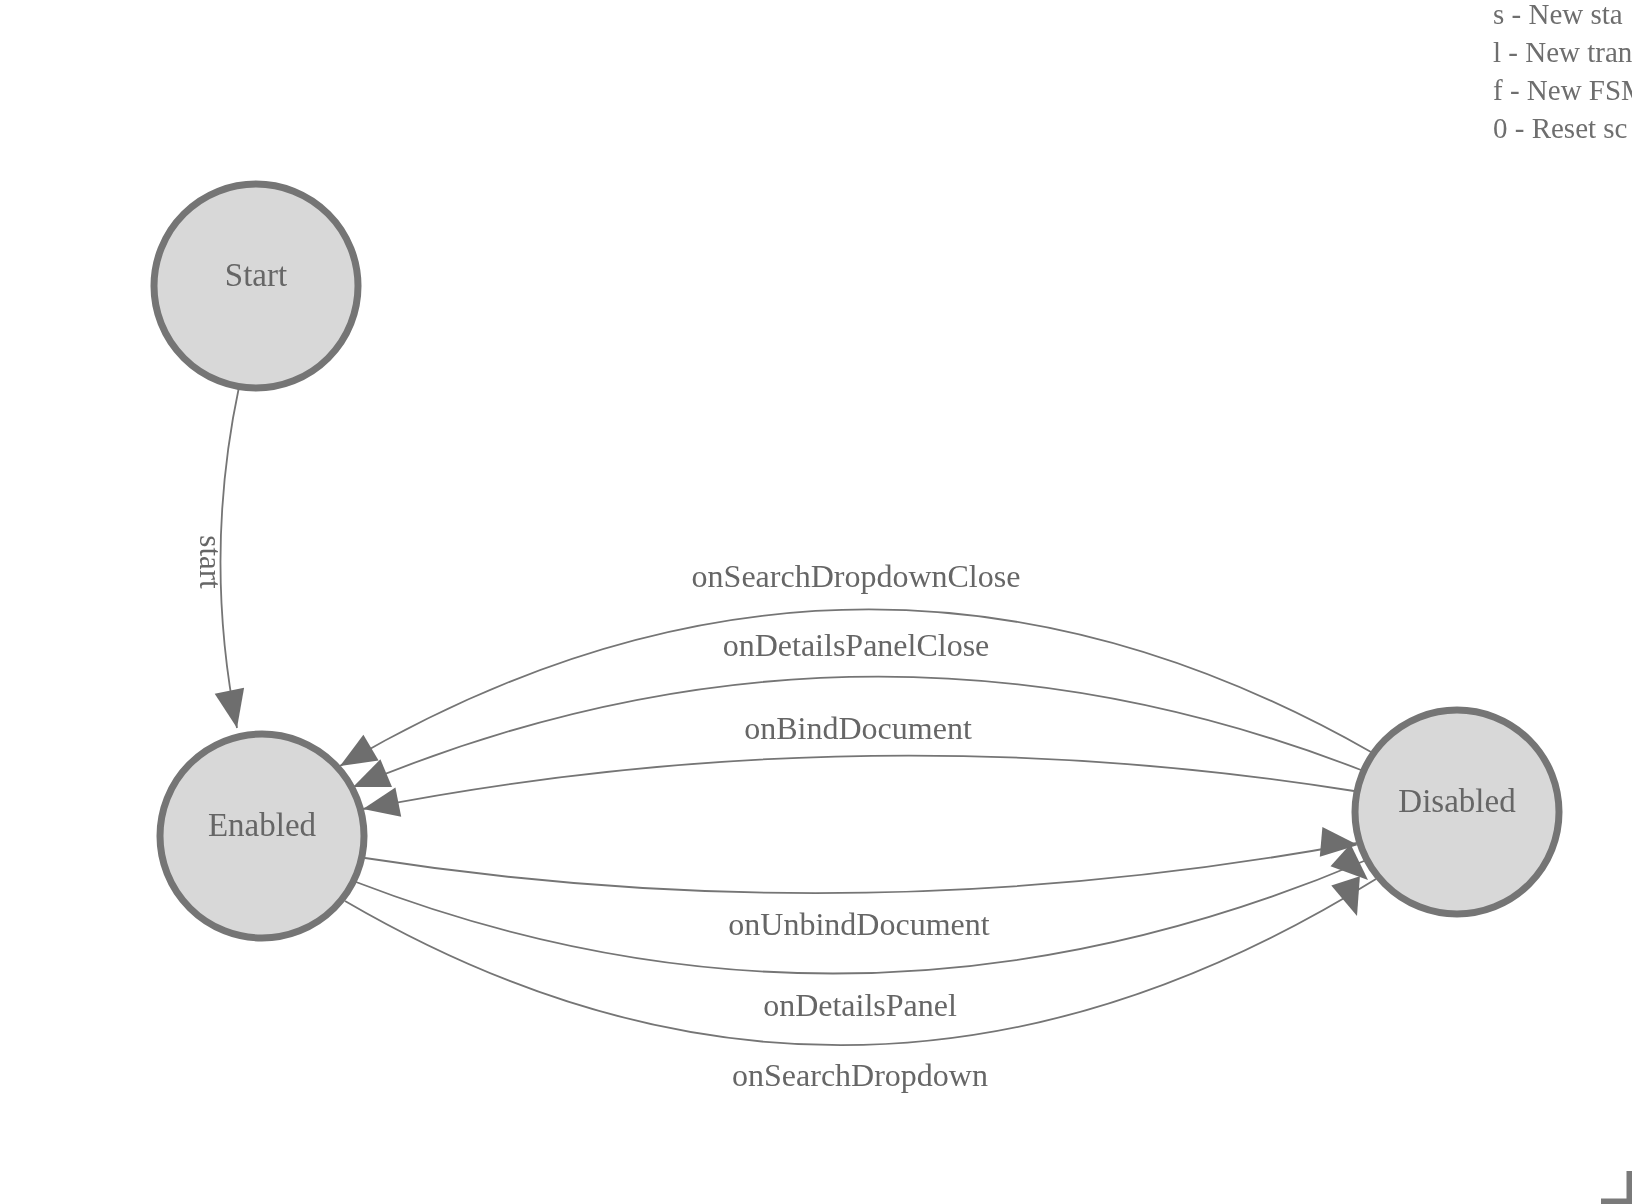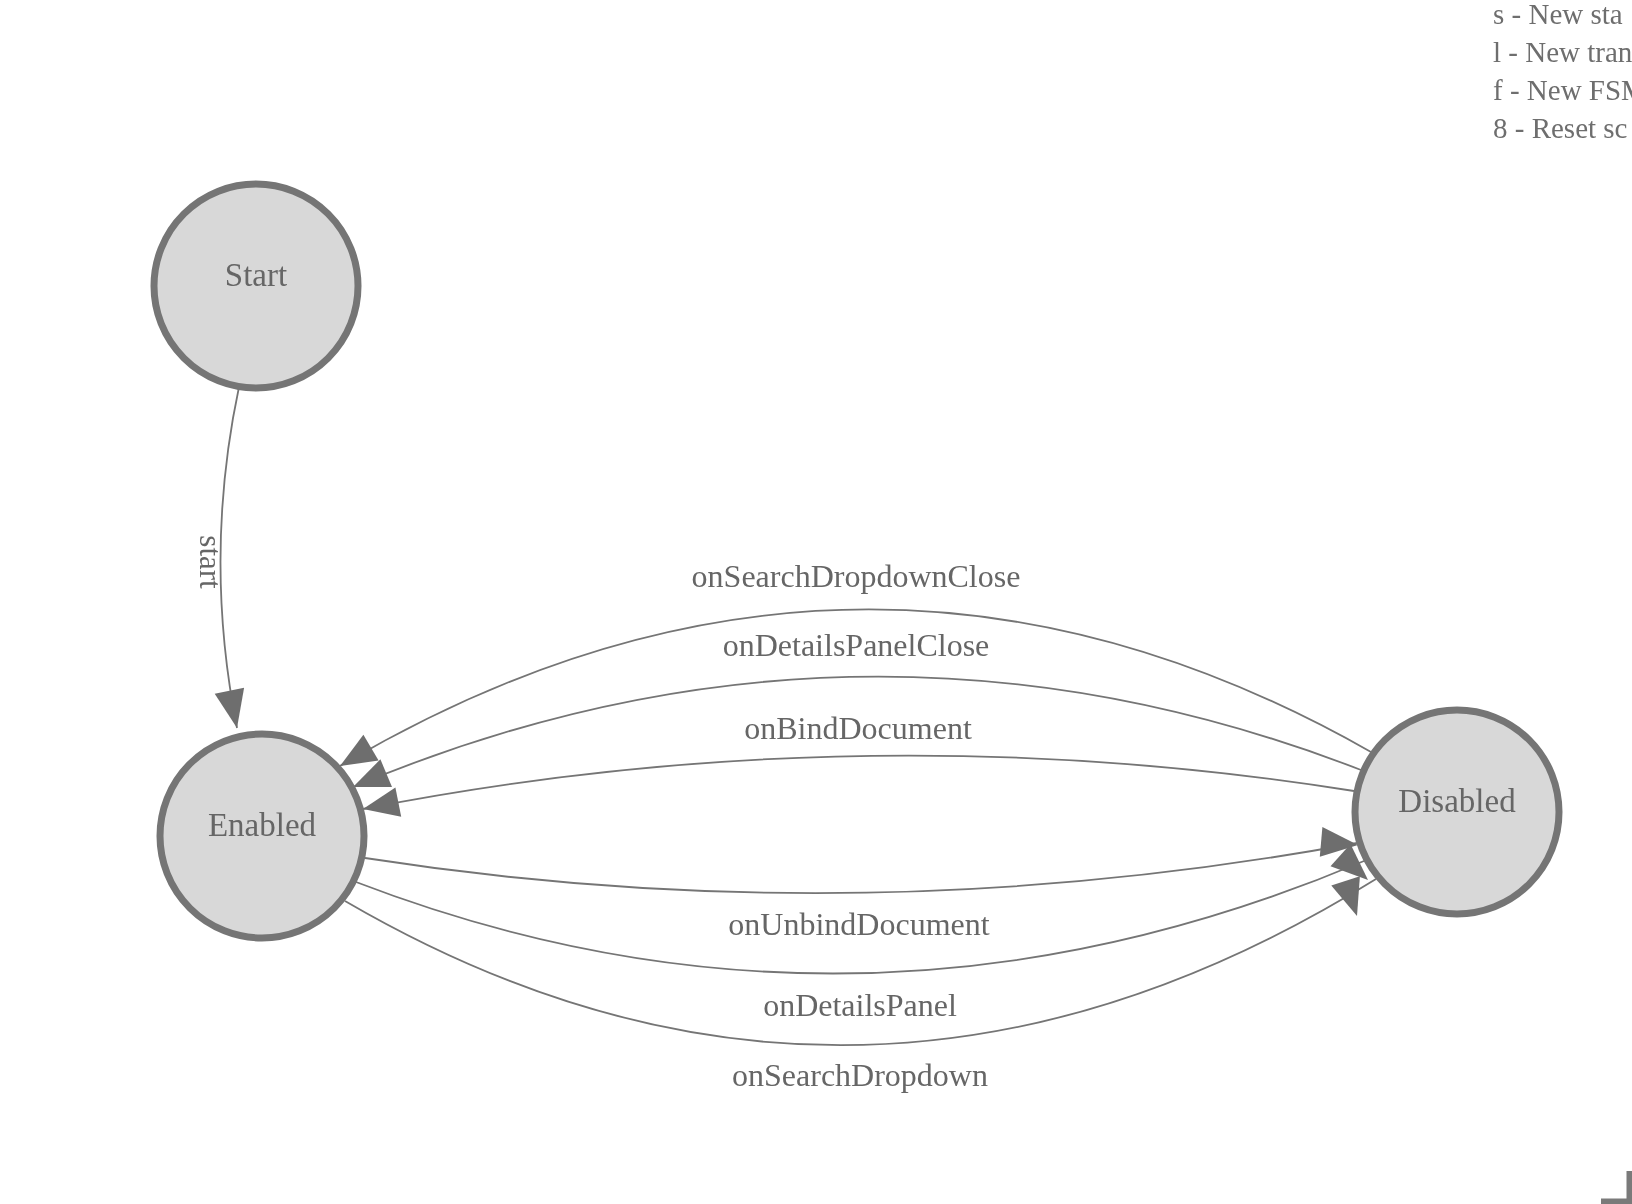--- a/index.html
+++ b/index.html
@@ -82,14 +82,14 @@
     <text class="edge-label" x="860" y="1086">onSearchDropdown</text>
   </g>
 
   <path class="corner" d="M1626.5,1171 L1632,1171 L1632,1204 L1601,1204 L1601,1198.5 L1626.5,1198.5 Z"></path>
 </svg>
 
 <div class="legend">
   <div>s - New sta</div>
   <div>l - New tran</div>
   <div>f - New FSM</div>
-  <div>8 - Reset sc</div>
+  <div>0 - Reset sc</div>
 </div>
 
 </body></html>

